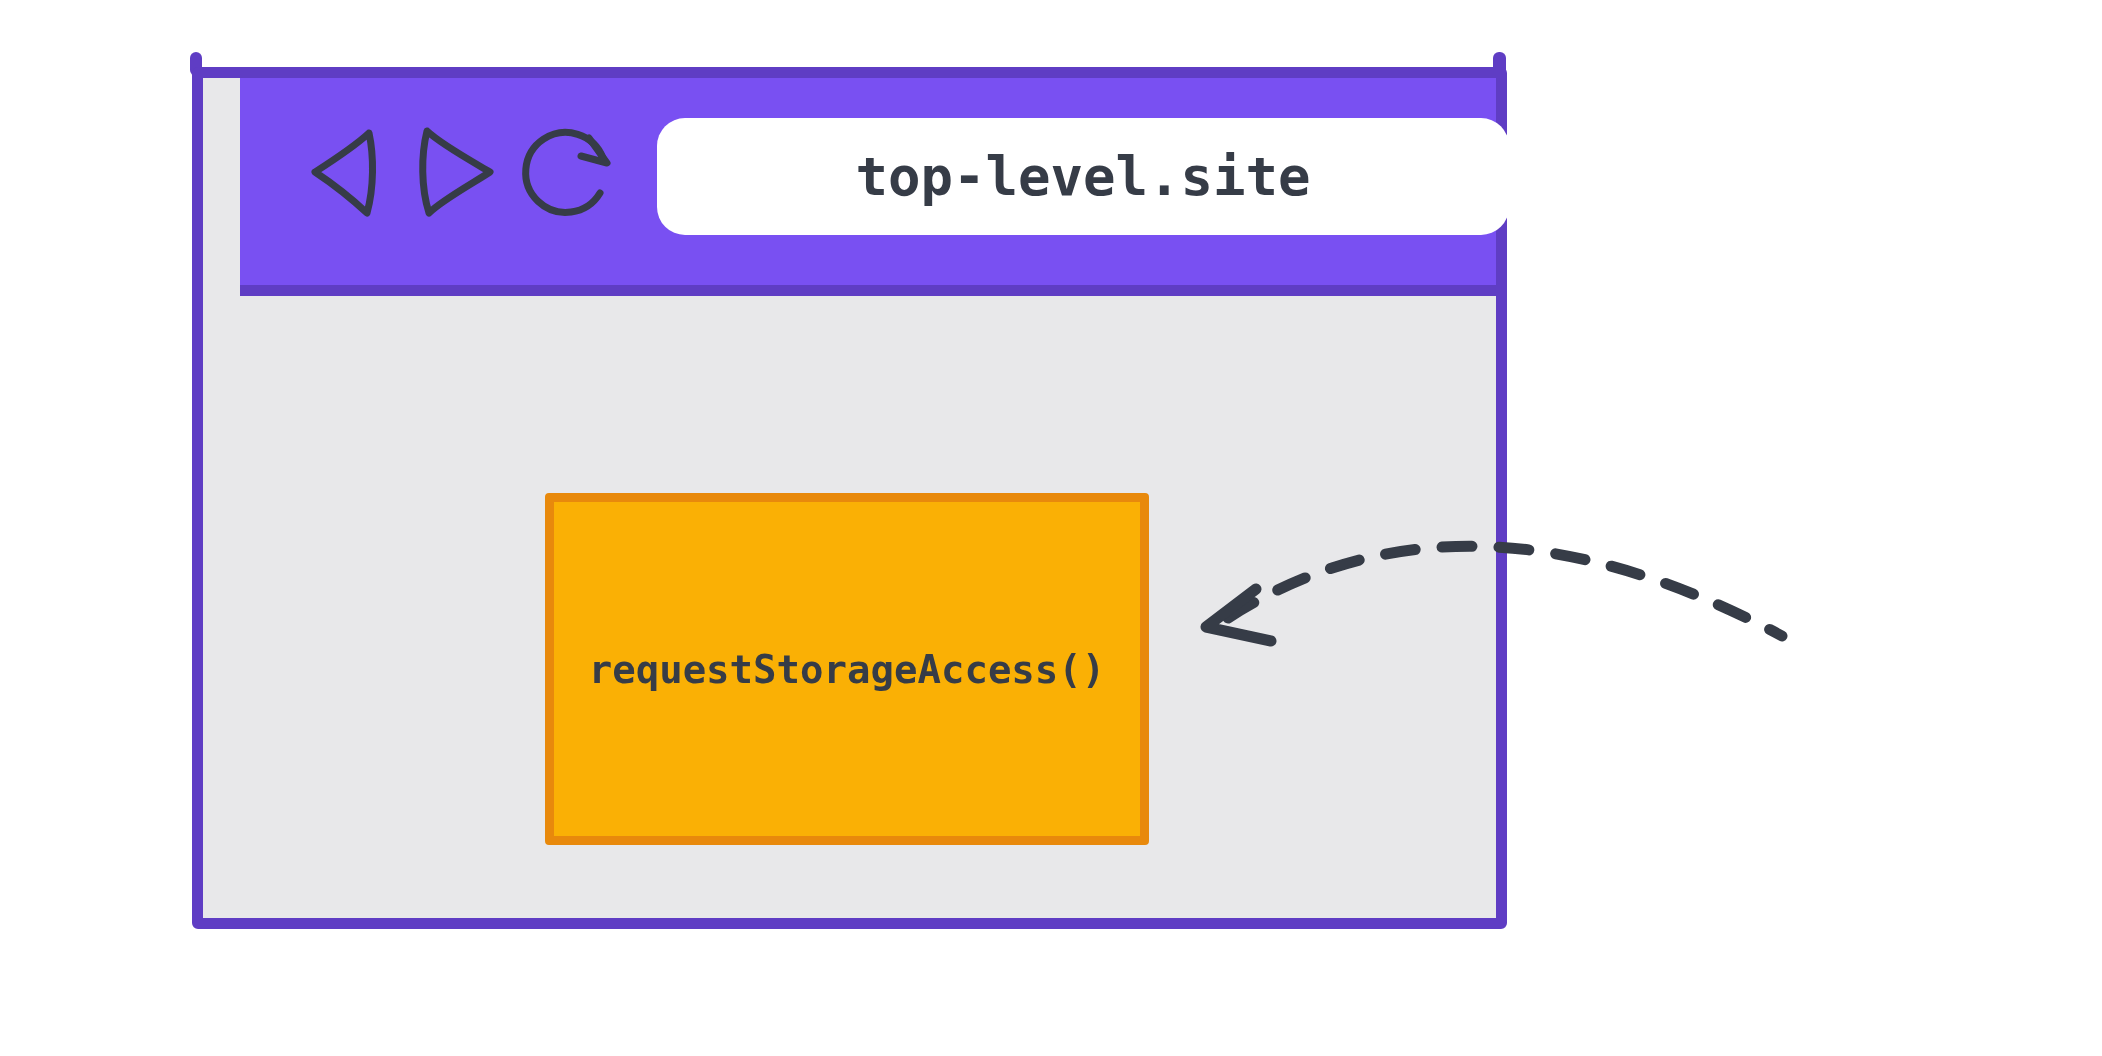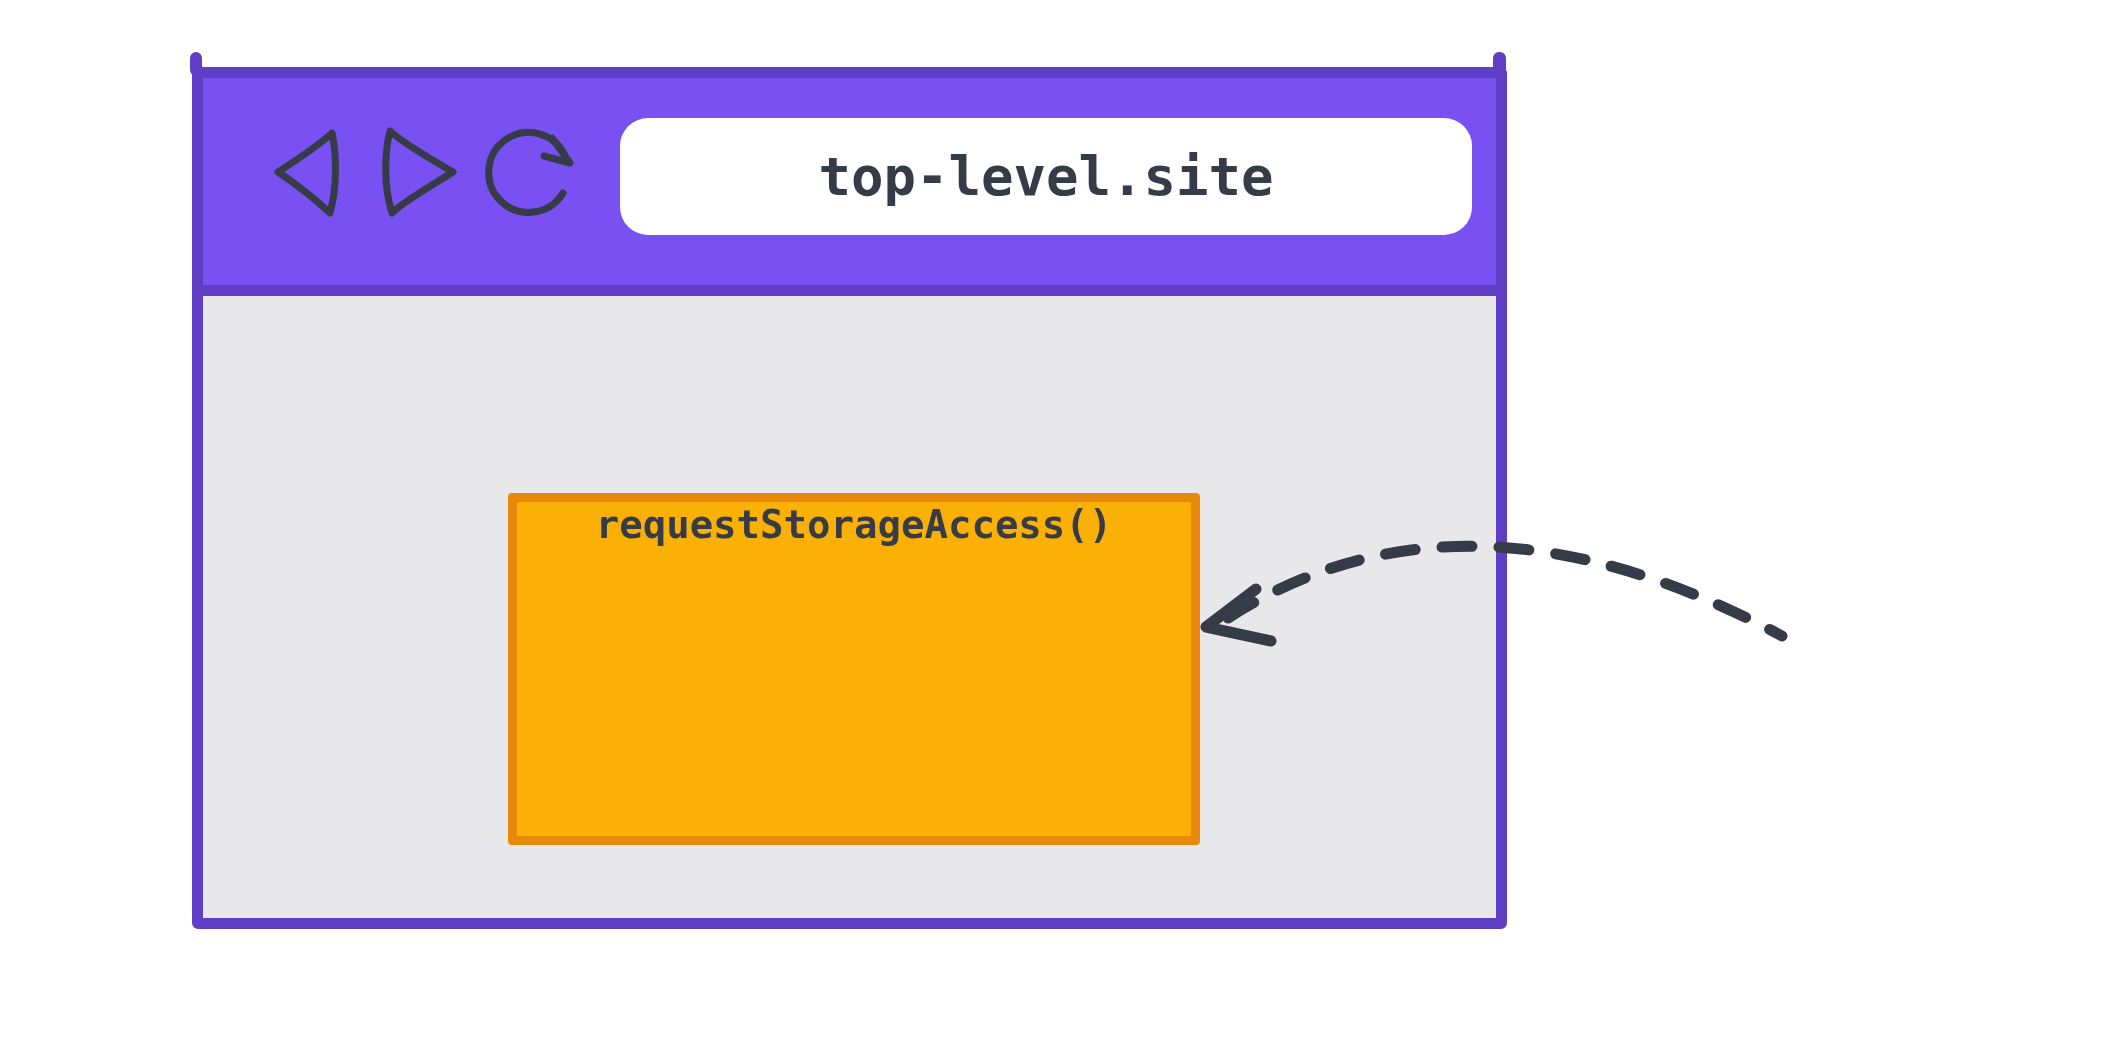--- a/index.html
+++ b/index.html
@@ -5,21 +5,21 @@
   html,body{margin:0;padding:0;background:#fff;}
   .canvas{
     position:relative;width:2102px;height:1056px;overflow:hidden;
     background:var(--canvas,#ffffff);
     font-family:"DejaVu Sans Mono","Liberation Mono",monospace;
   }
   
   .window{
     position:absolute;left:192px;top:67px;width:1315px;height:862px;
     box-sizing:border-box;border:11px solid var(--window-border,#5f3dc4);
-    border-radius:6px;background:var(--page-background,#e8e8ea);
+    border-radius:6px;background:var(--page-background,#e8e8ea);padding-left:37px;
   }
   
   .overshoot{position:absolute;background:var(--window-border,#5f3dc4);border-radius:6px;}
   .overshoot.tl{left:190px;top:52px;width:12px;height:24px;}
   .overshoot.tr{left:1493px;top:52px;width:13px;height:24px;}
 
   .toolbar{
     position:relative;height:207px;
     background:var(--toolbar,#7950f2);
     border-bottom:11px solid var(--window-border,#5f3dc4);
@@ -30,24 +30,24 @@
 
   .addressbar{
     position:absolute;left:417px;top:40px;width:852px;height:117px;
     background:#ffffff;border-radius:28px;
     display:flex;align-items:center;justify-content:center;
   }
   .url{font-size:54px;font-weight:bold;color:var(--ink,#363c47);white-space:pre;}
 
   .page-body{position:relative;height:622px;}
   .frame{
-    position:absolute;left:305px;top:197px;width:692px;height:352px;
+    position:absolute;left:305px;top:197px;width:604px;height:352px;
     box-sizing:border-box;background:var(--frame-fill,#fab005);
     border:9px solid var(--frame-border,#e8890c);border-radius:4px;
-    display:flex;align-items:flex-start;justify-content:center;
+    display:flex;align-items:center;justify-content:center;
   }
   .frame-label{font-size:39px;font-weight:bold;color:var(--ink,#363c47);white-space:pre;}
 
   .overlay{position:absolute;left:0;top:0;width:2102px;height:1056px;pointer-events:none;}
   .embedded-label{
     position:absolute;left:1637px;top:655px;
     font-size:54px;font-weight:bold;color:var(--ink,#363c47);white-space:pre;
   }
 </style>
 </head>

